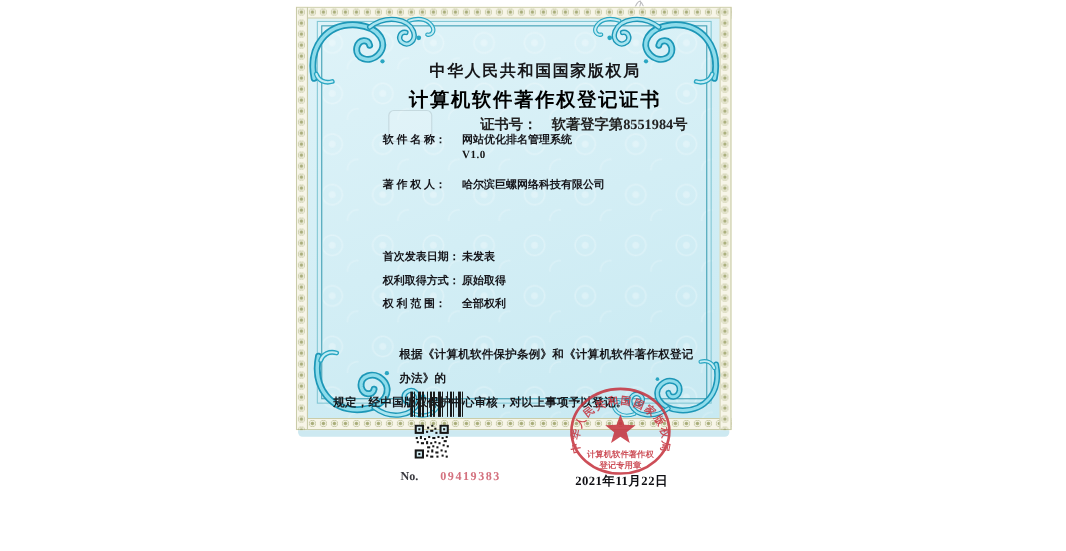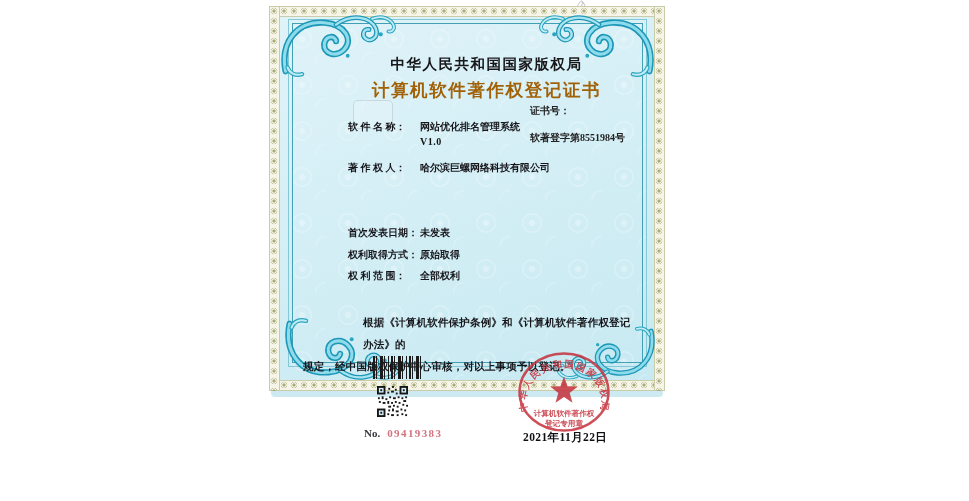--- a/index.html
+++ b/index.html
@@ -35,37 +35,37 @@
   
   .fl{position:absolute;width:118px;height:66px;}
   .fl.tl{left:10px;top:7px;}
   .fl.tr{right:9px;top:7px;transform:scaleX(-1);}
   .fl.blc{left:14px;bottom:9px;transform:scaleY(-1);}
   .fl.brc{right:9px;bottom:9px;transform:scale(-1,-1);width:100px;height:58px;}
   
   .t-issuer{position:absolute;left:39px;right:0;top:49px;text-align:center;
     font-size:14.5px;font-weight:700;letter-spacing:1.5px;color:#17171a;}
   .t-title{position:absolute;left:39px;right:0;top:72px;text-align:center;
-    font-size:17.5px;font-weight:700;letter-spacing:1.6px;color:#a16207;}
-  .certno{position:absolute;right:40px;top:98px;font-size:10px;font-weight:600;color:#222;display:flex;gap:13px;flex-direction:column;}
+    font-size:17.5px;font-weight:700;letter-spacing:1.6px;color:#000000;}
+  .certno{position:absolute;right:40px;top:98px;font-size:13px;font-weight:600;color:#222;display:flex;gap:13px;}
   .ghost{position:absolute;left:84px;top:94px;width:38px;height:27px;border-radius:5px;
     border:1px solid rgba(130,150,158,.28);background:rgba(255,255,255,.18);}
   .row{position:absolute;left:0;right:0;height:12px;font-size:10px;font-weight:700;color:#15151a;}
   .row .lbl{position:absolute;left:79px;white-space:pre;}
   .row .val{position:absolute;left:151px;white-space:pre;}
   .r1{top:114px}.r1b{top:130px}.r2{top:155px}.r3{top:197px}.r4{top:220px}.r5{top:242px}.r6{top:263px}.r7{top:284px}
   .v2{position:absolute;left:151px;font-size:10px;font-weight:700;letter-spacing:.5px;}
   .statement{position:absolute;left:34px;top:306px;width:338px;margin:0;
     font-size:10.5px;font-weight:600;line-height:22px;color:#16161a;letter-spacing:.2px;}
   .statement .ln1{display:block;padding-left:60px;}
   .statement .ln2{display:block;}
   .barcode{position:absolute;left:104px;top:350px;width:48px;height:23px;
     background:repeating-linear-gradient(90deg,#1b1b1b 0 2px,transparent 2px 3px,#1b1b1b 3px 4px,transparent 4px 7px,#1b1b1b 7px 10px,transparent 10px 11px,#1b1b1b 11px 12px,transparent 12px 15px,#1b1b1b 15px 16px,transparent 16px 18px);}
   .qr{position:absolute;left:107px;top:380px;width:33px;height:31px;}
-  .serial{position:absolute;left:95px;top:421px;display:flex;gap:7px;align-items:center;}
+  .serial{position:absolute;left:95px;top:421px;display:flex;gap:20px;align-items:center;}
   .serial .pfx{font-size:11px;font-weight:700;color:#3a3a40;}
   .serial .num{font-size:11px;font-weight:600;color:#d4727f;letter-spacing:1.4px;}
   .seal{position:absolute;left:247px;top:345px;width:96px;height:82px;}
   .issue-date{position:absolute;left:254px;top:424px;font-size:11.5px;font-weight:700;color:#101014;letter-spacing:.4px;z-index:5;}
   .smudge{position:absolute;left:573px;top:0;width:14px;height:11px;opacity:.55;}
 </style>
 </head>
 <body>
 
 <div class="stage">

